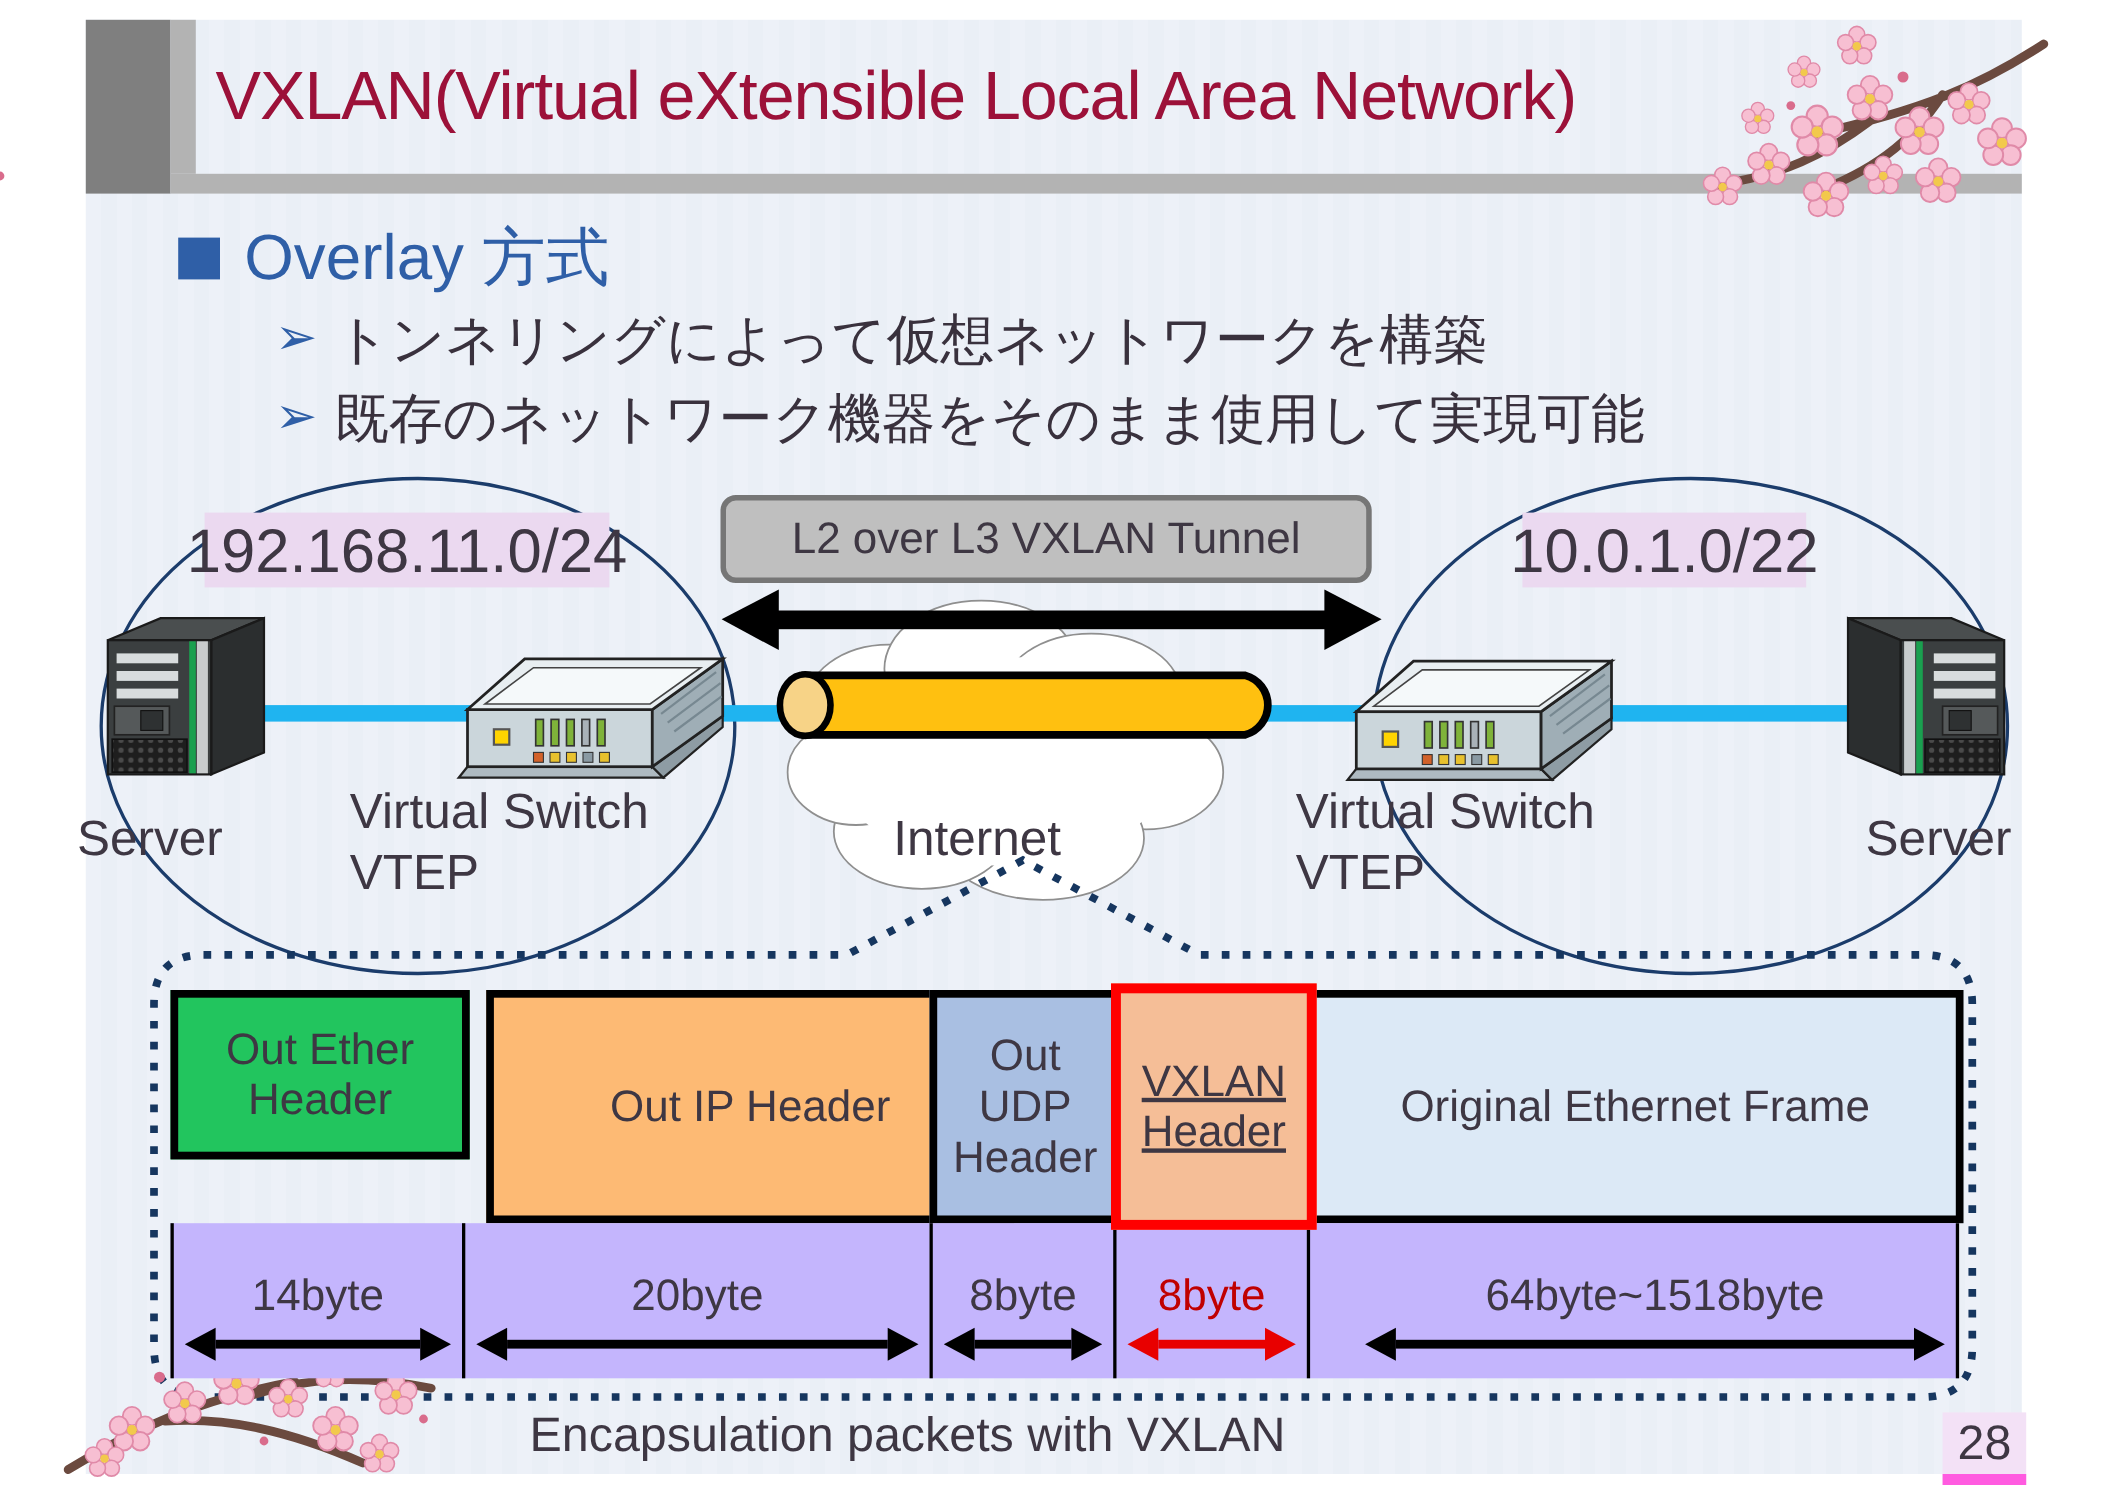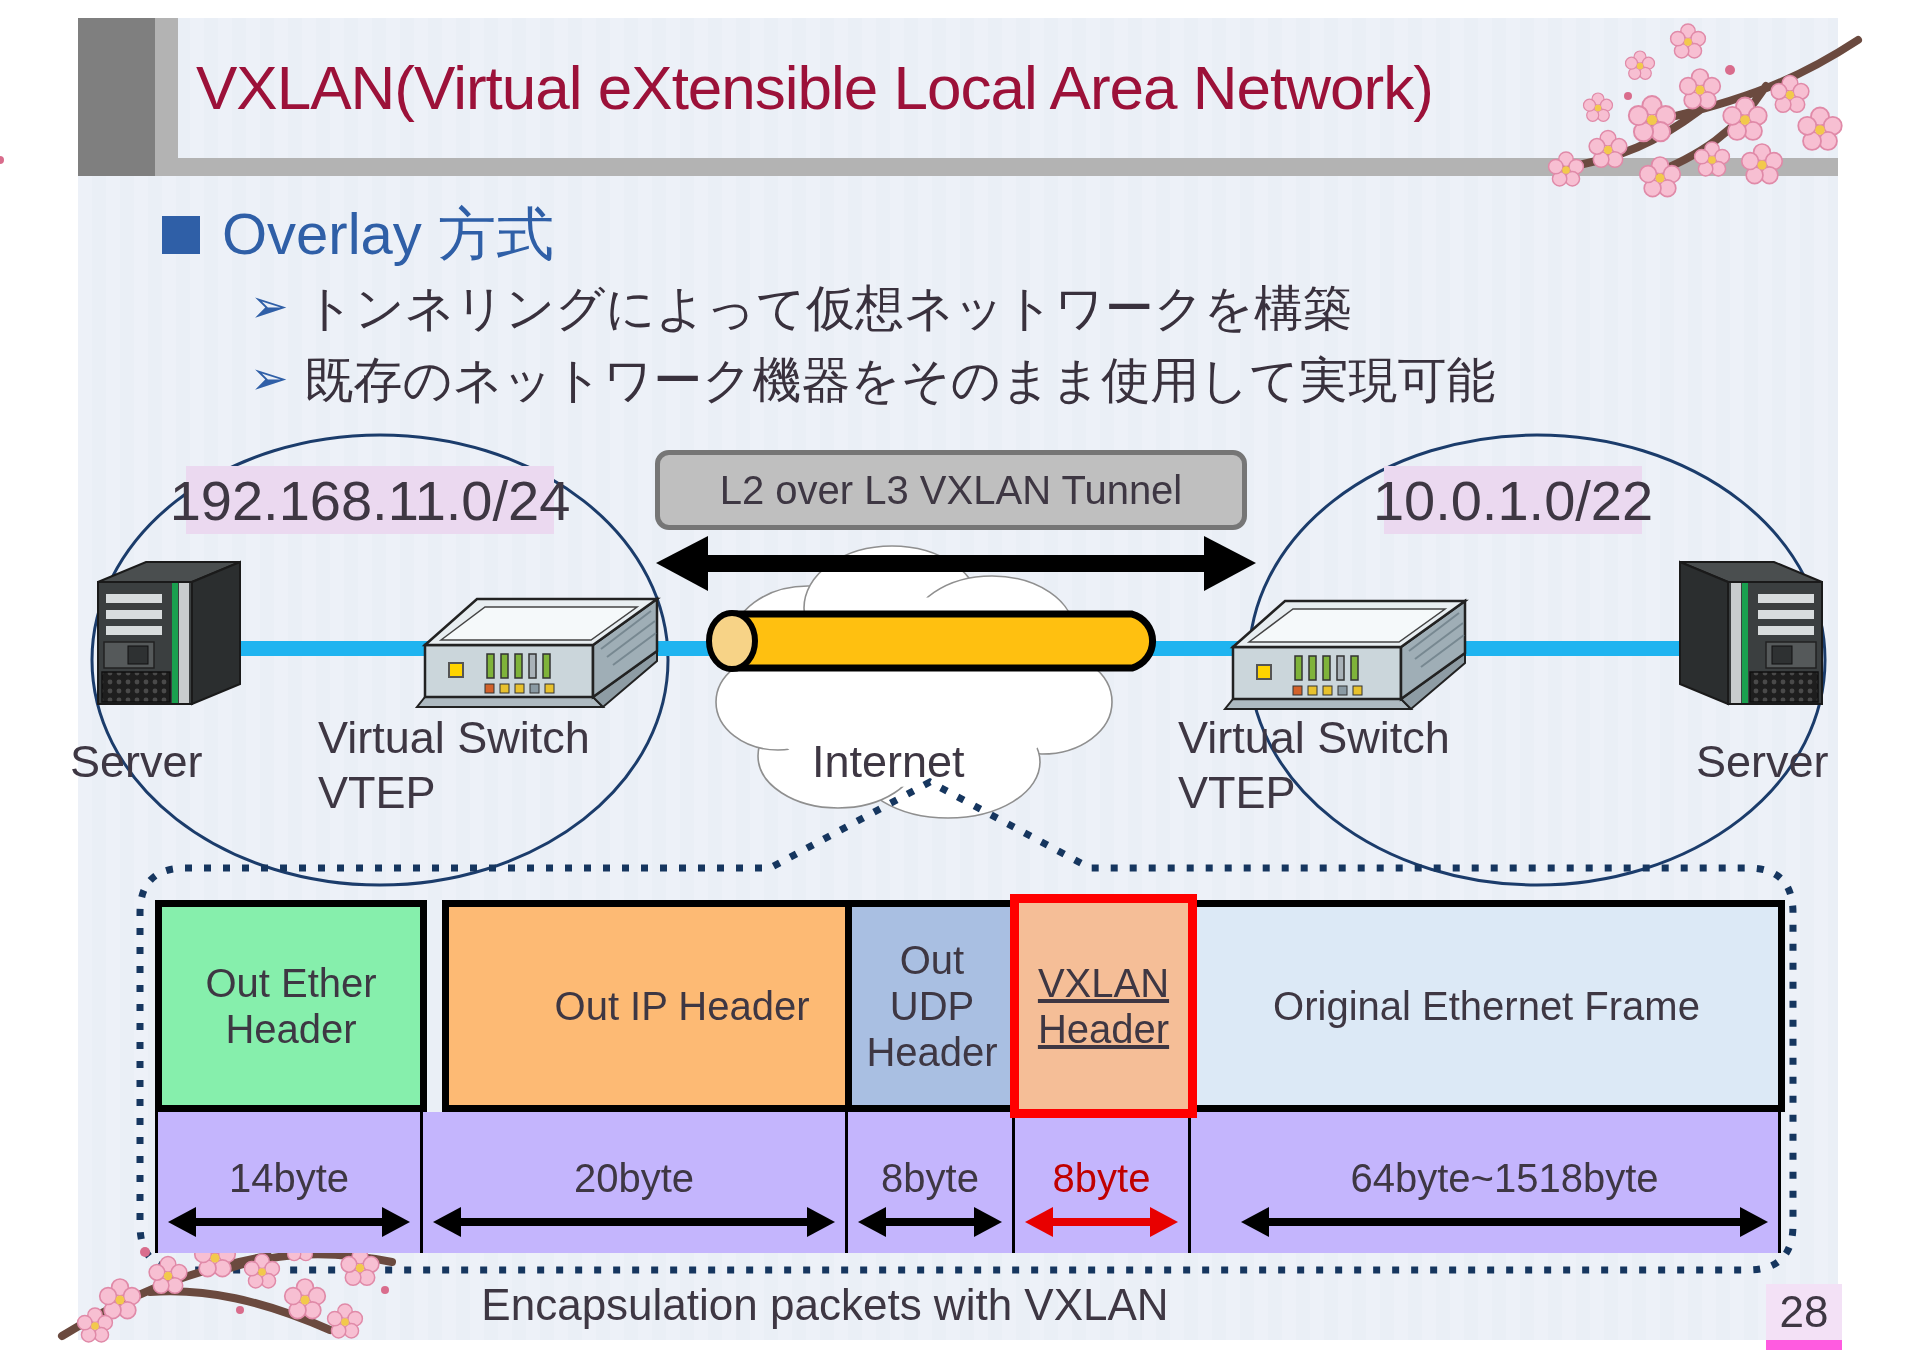--- a/index.html
+++ b/index.html
@@ -216,21 +216,21 @@
   </div>
   <div class="abs net-label vswitch-r">
     <div>Virtual Switch</div>
     <div>VTEP</div>
   </div>
   <div class="abs net-label server-l">Server</div>
   <div class="abs net-label server-r">Server</div>
   <div class="abs net-label internet">Internet</div>
 
   <div id="packet-layer">
-      <div class="abs pkt-box" style="left: 155px; top: 900px; width: 272px; height: 212px; background: #86efac;">Out Ether Header</div>
+      <div class="abs pkt-box" style="left: 155px; top: 900px; width: 272px; height: 154px; background: #22c55e;">Out Ether Header</div>
       <div class="byte-cell" style="left: 155px; top: 1112px; width: 265px; height: 141px;">
         <div class="byte-size">14byte</div>
         <div class="darrow">
           <i class="ah l"></i>
           <i class="sh"></i>
           <i class="ah r"></i>
         </div>
       </div>
       <div class="abs pkt-box" style="left: 442px; top: 900px; width: 480px; height: 212px; background: #fdba74;">Out IP Header</div>
       <div class="byte-cell" style="left: 420px; top: 1112px; width: 425px; height: 141px;">

